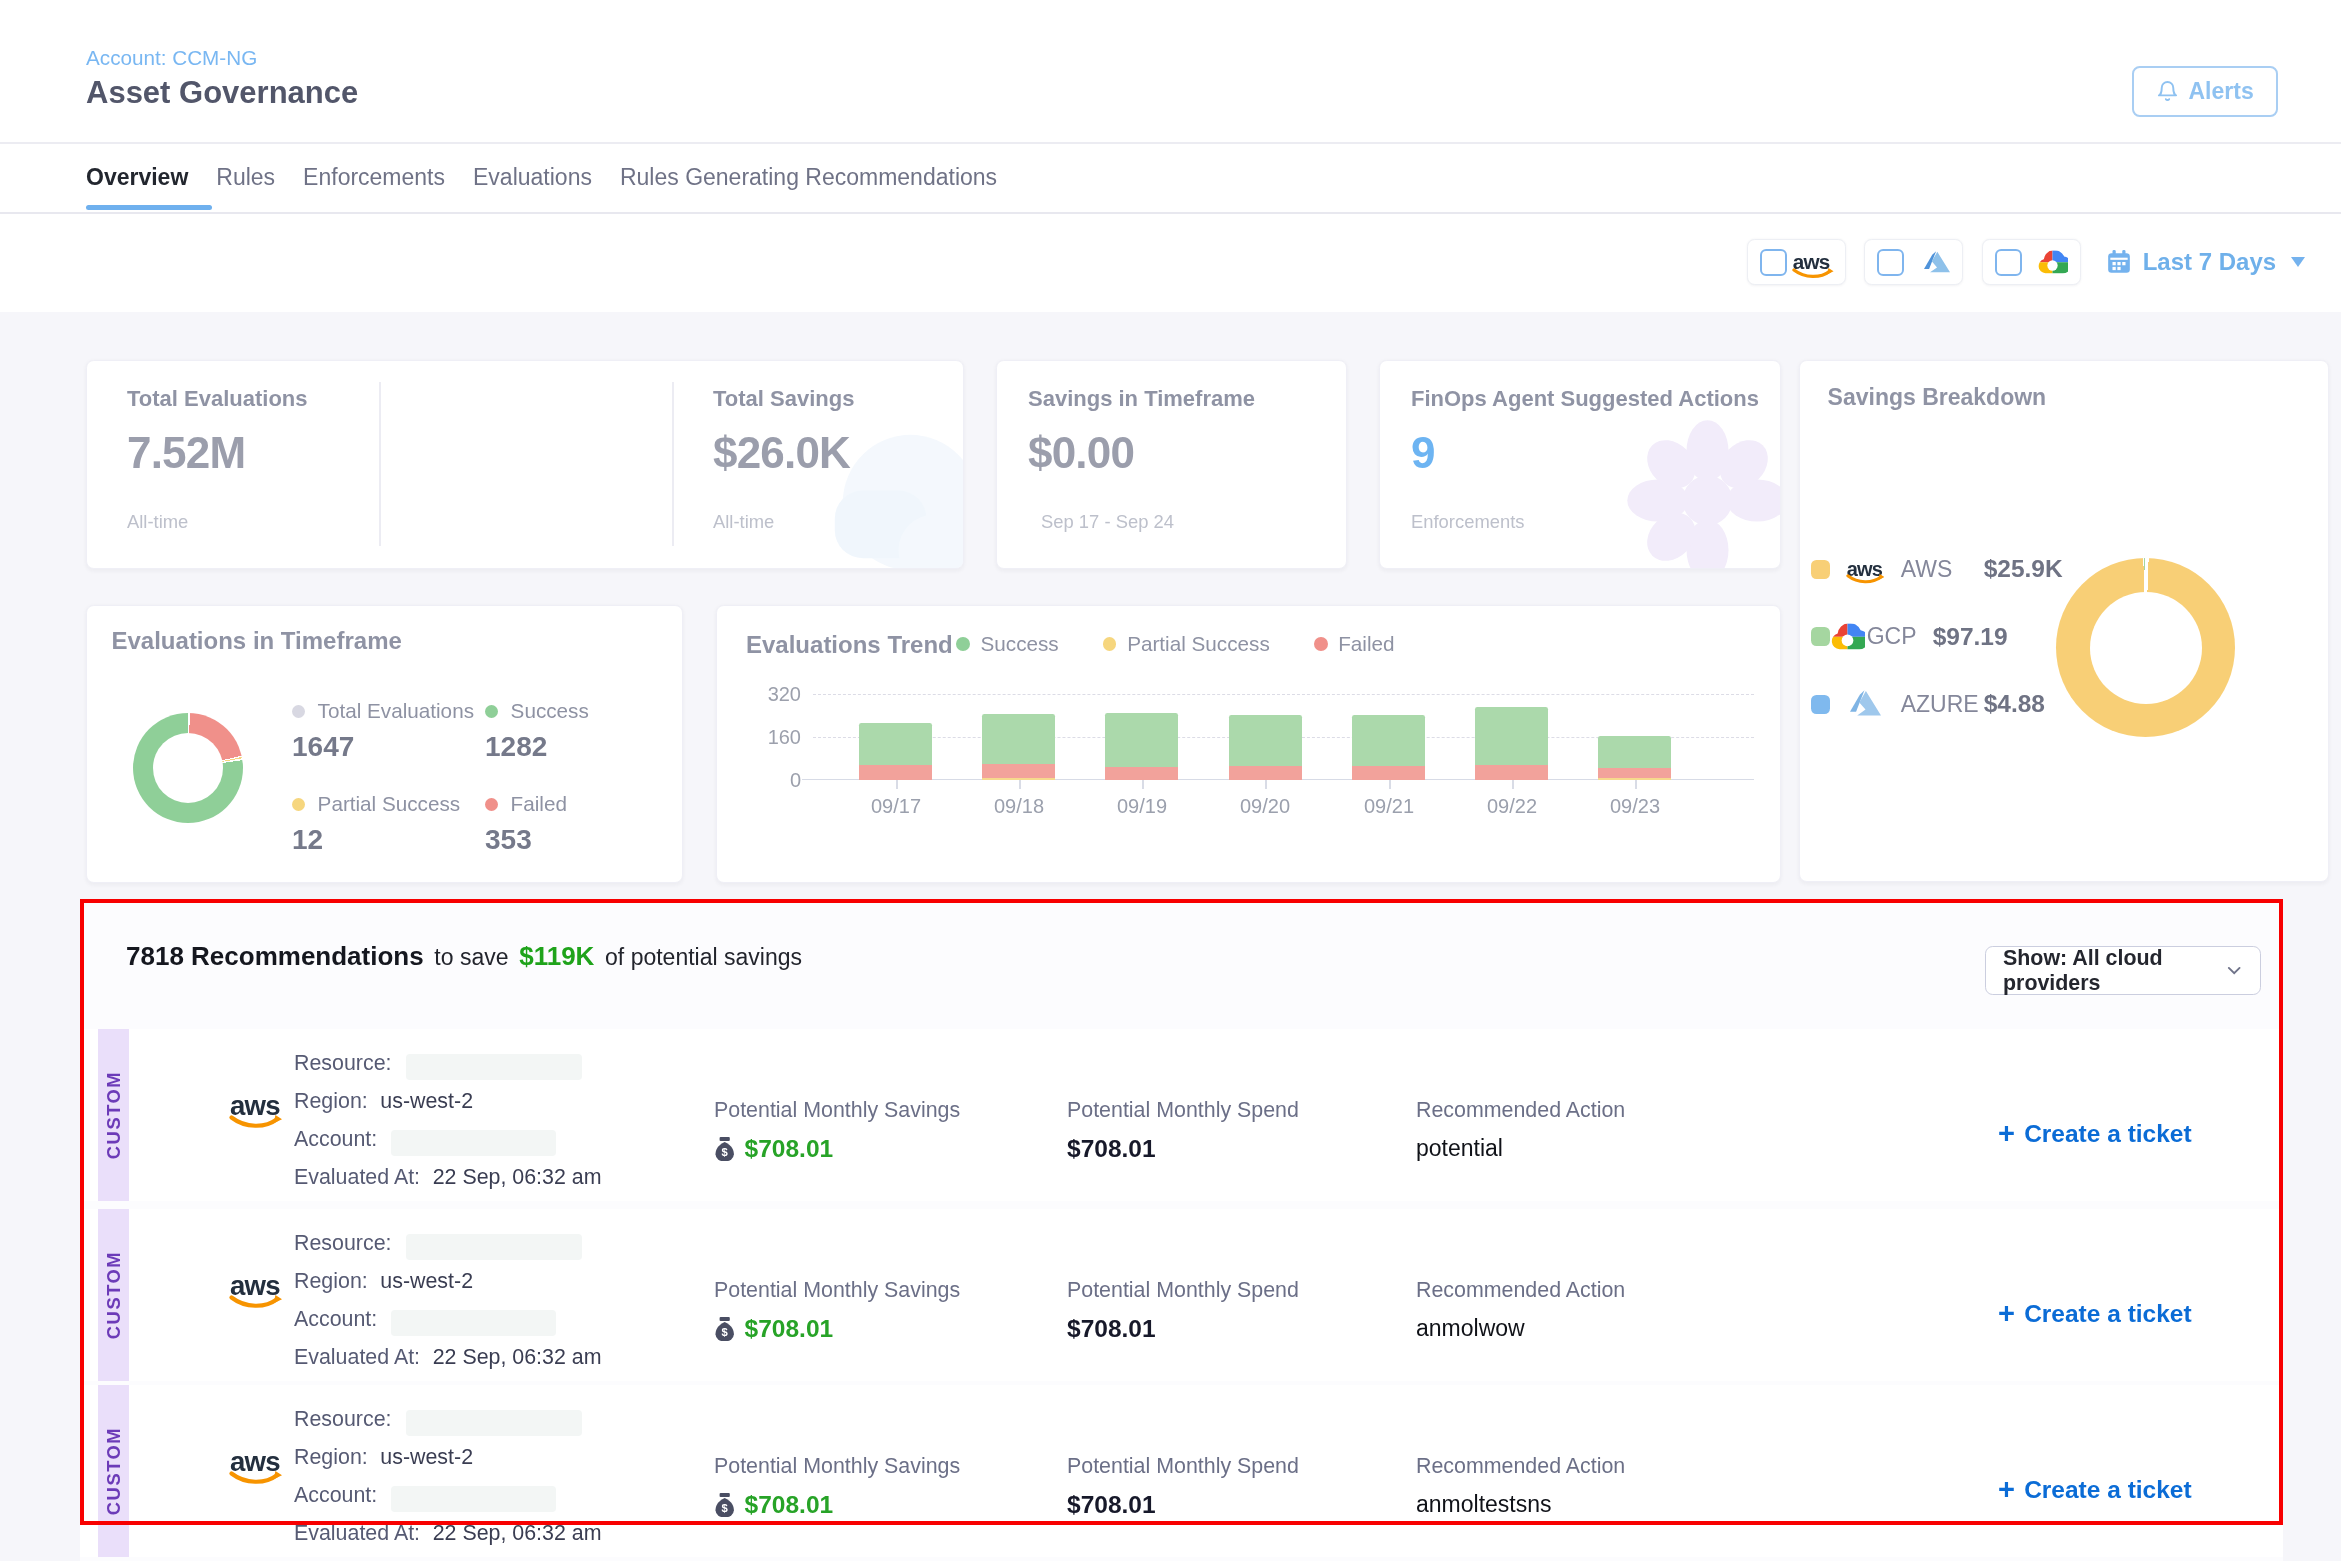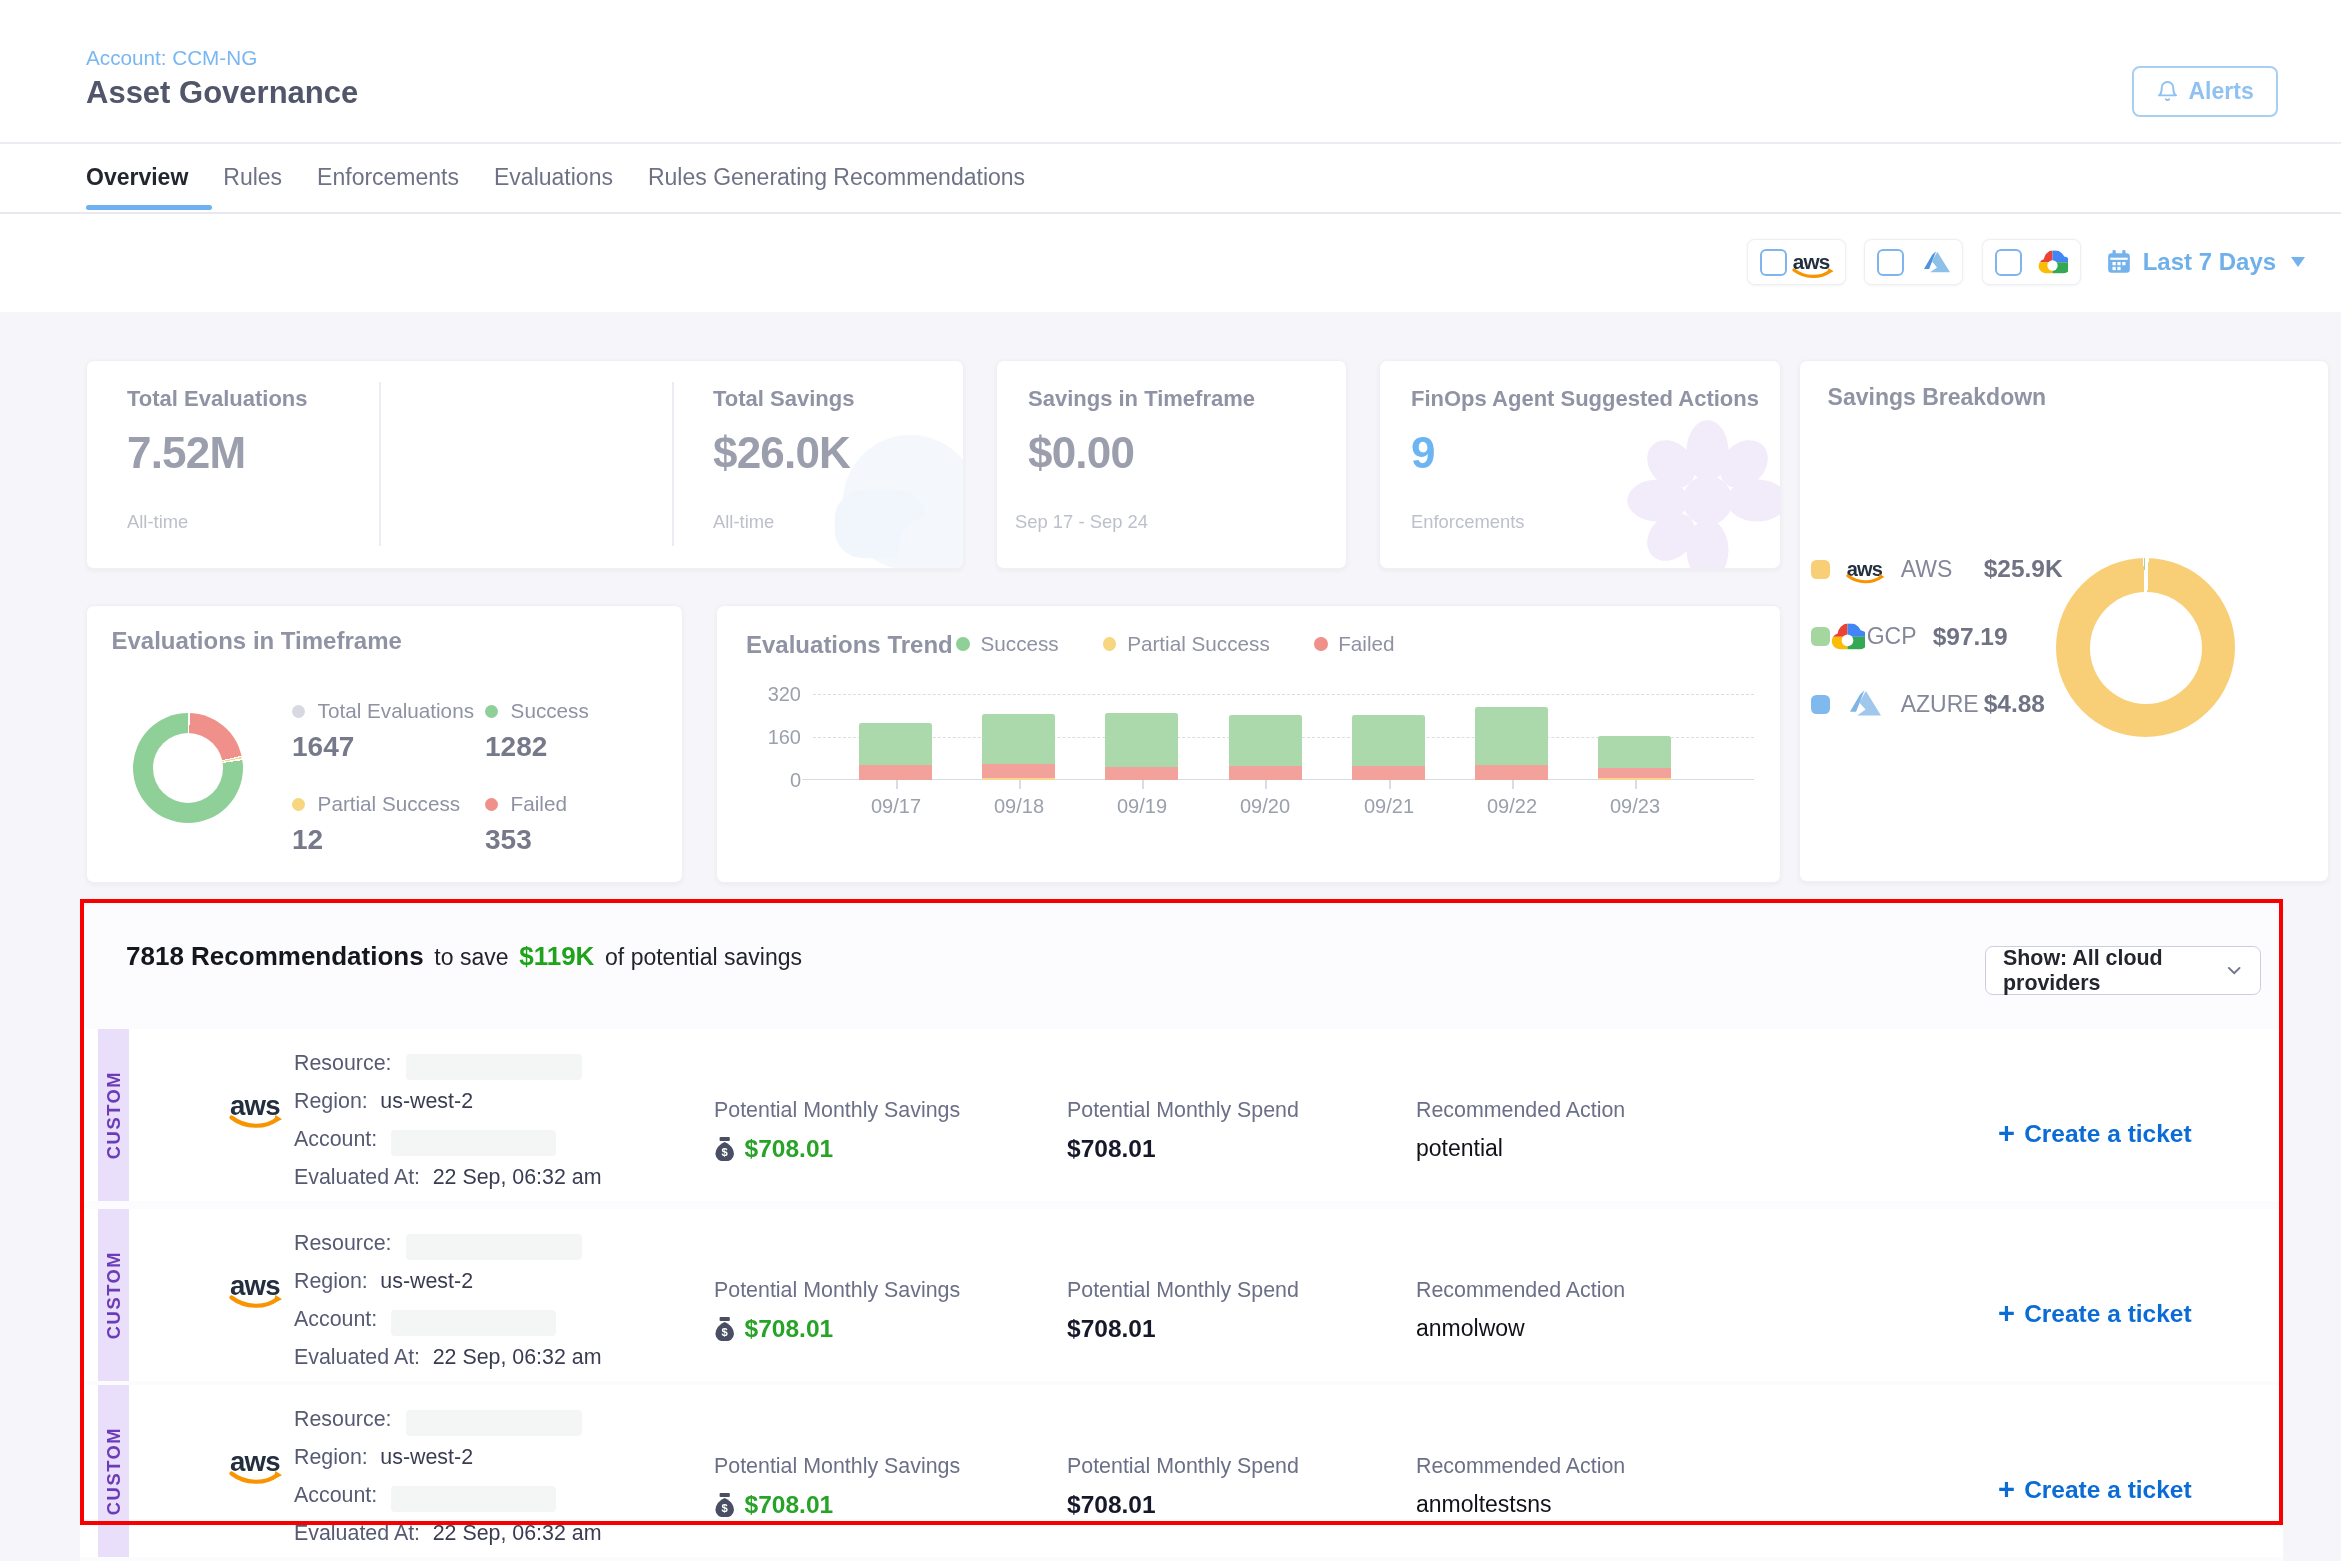--- a/index.html
+++ b/index.html
@@ -59,21 +59,21 @@
       <svg width="23" height="23" viewBox="0 0 24 24" fill="none" stroke="#8FC2F1" stroke-width="2" stroke-linecap="round" stroke-linejoin="round">
         <path d="M18 8a6 6 0 1 0-12 0c0 7-3 8-3 8h18s-3-1-3-8"></path>
           <path d="M13.7 20a2 2 0 0 1-3.4 0"></path>
       </svg>
     </span>
     <span style="font-size:23px;font-weight:700;color:#8FC2F1;">Alerts</span>
   </div>
 
   <div class="abs" style="left:0;top:142px;width:2342px;height:1.5px;background:#ECECF2;"></div>
 
-  <div class="abs" style="left:86px;top:164px;display:flex;gap:35px;align-items:center;">
+  <div class="abs" style="left:86px;top:164px;display:flex;gap:28px;align-items:center;">
     <span class="tab active">Overview</span>
     <span class="tab">Rules</span>
     <span class="tab">Enforcements</span>
     <span class="tab">Evaluations</span>
     <span class="tab">Rules Generating Recommendations</span>
   </div>
   <div class="abs" style="left:86px;top:205px;width:126px;height:5.4px;background:#6FB0EE;border-radius:3.1px;"></div>
   <div class="abs" style="left:0;top:212px;width:2342px;height:1.5px;background:#E8E8EF;"></div>
 
   <div class="fcard" style="left:1747px;">
@@ -153,21 +153,21 @@
     <div class="abs" style="left:586px;top:0;width:290px;height:207px;">
       <div class="stat-label abs" style="left:40px;top:24.5px;">Total Savings</div>
       <div class="stat-value abs" style="left:40px;top:67px;">$26.0K</div>
       <div class="stat-caption abs" style="left:40px;top:150px;">All-time</div>
     </div>
   </div>
 
   <div class="card" style="left:996px;top:360px;width:349px;height:207px;">
     <div class="stat-label abs" style="left:31px;top:24.5px;">Savings in Timeframe</div>
     <div class="stat-value abs" style="left:31px;top:67px;">$0.00</div>
-    <div class="stat-caption abs" style="left:18px;top:150px;">Sep 17 - Sep 24</div>
+    <div class="stat-caption abs" style="left:44px;top:150px;">Sep 17 - Sep 24</div>
   </div>
 
   <div class="card" style="left:1379px;top:360px;width:400px;height:207px;overflow:hidden;">
     <div style="position:absolute;right:-23px;bottom:-31px;">
       <svg width="191" height="191" viewBox="0 0 100 100" fill="#F2ECFA">
         <circle cx="50" cy="50" r="13"></circle>
         <ellipse cx="50" cy="24" rx="11" ry="16"></ellipse>
           <ellipse cx="50" cy="76" rx="11" ry="16"></ellipse>
         <ellipse cx="24" cy="50" rx="16" ry="11"></ellipse>
           <ellipse cx="76" cy="50" rx="16" ry="11"></ellipse>

